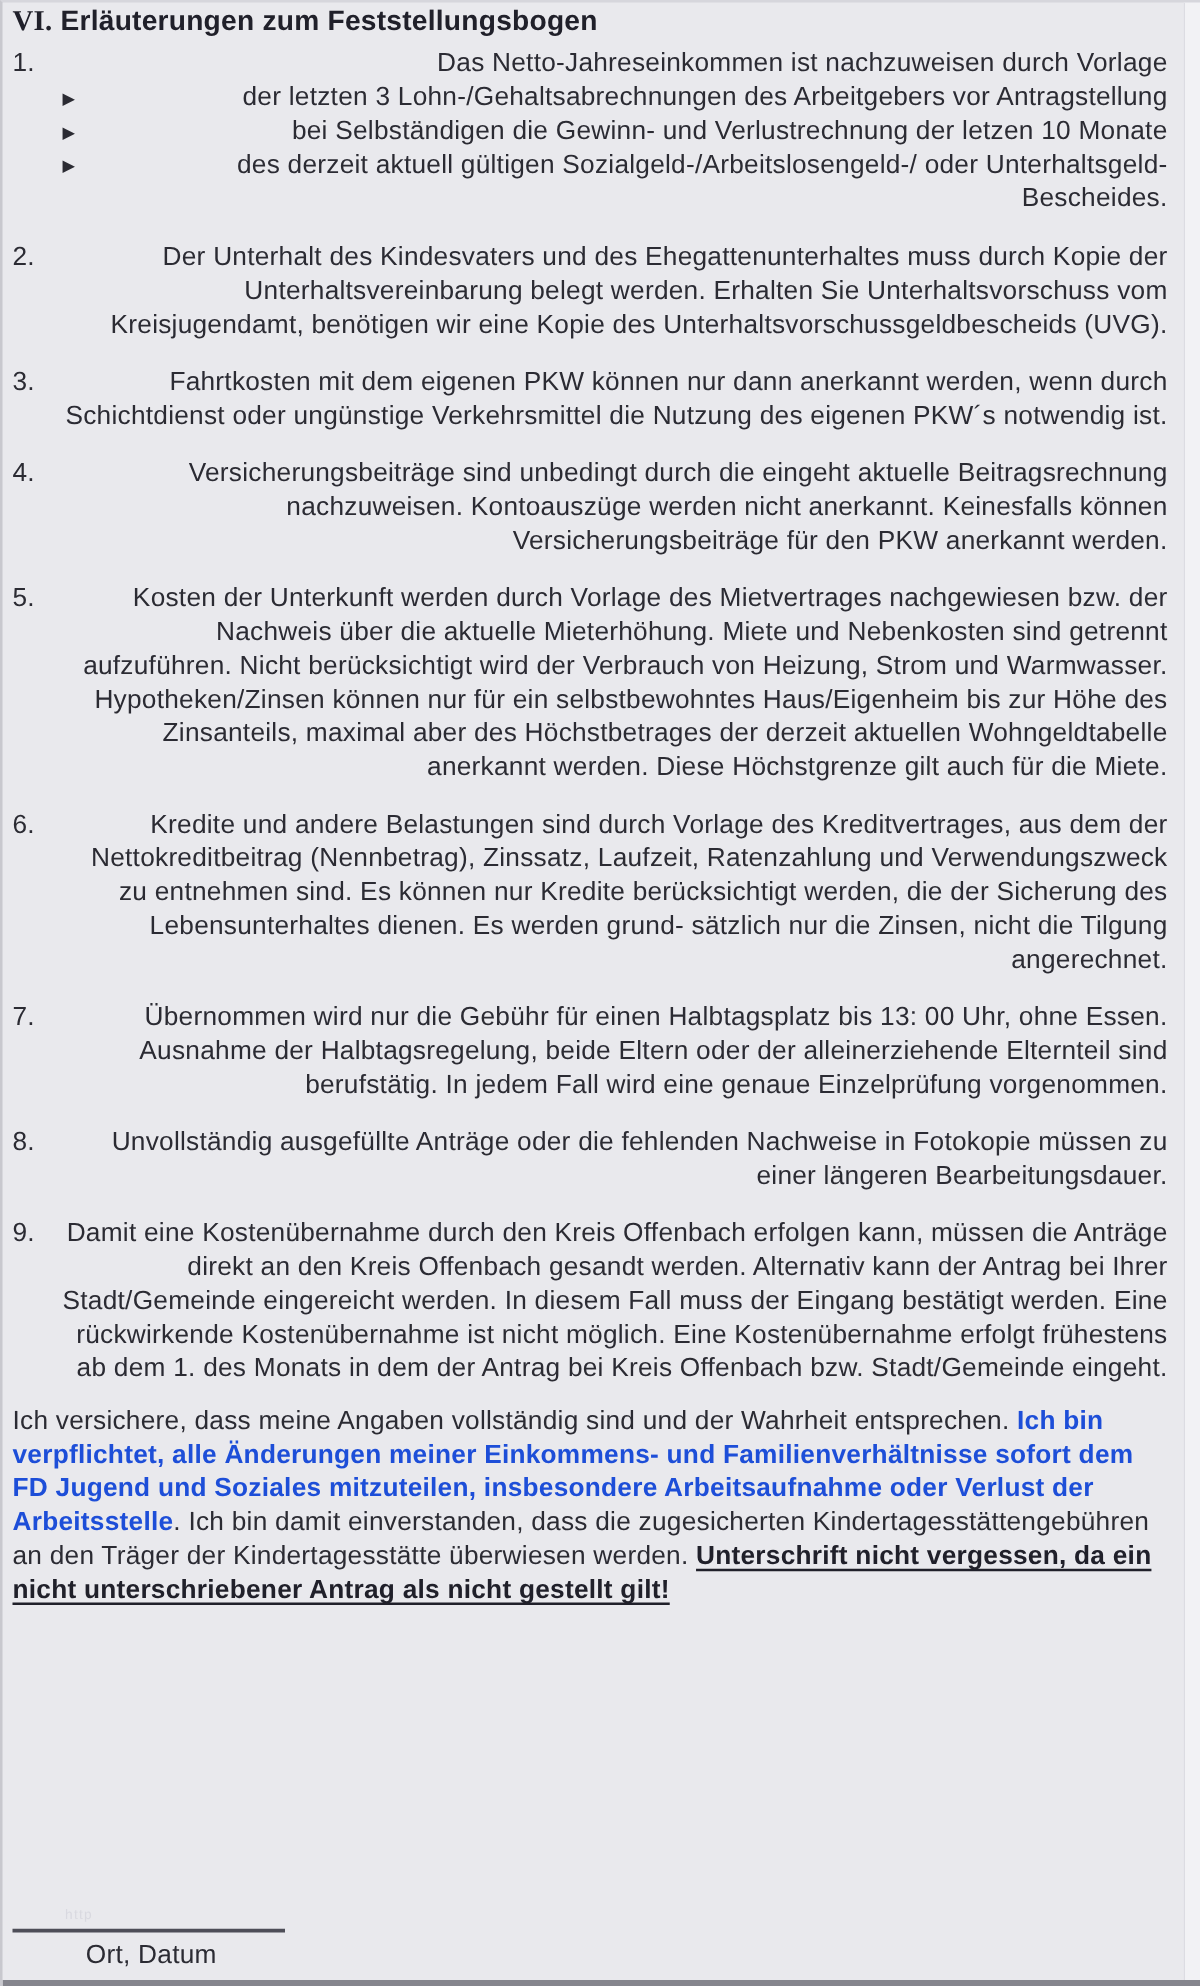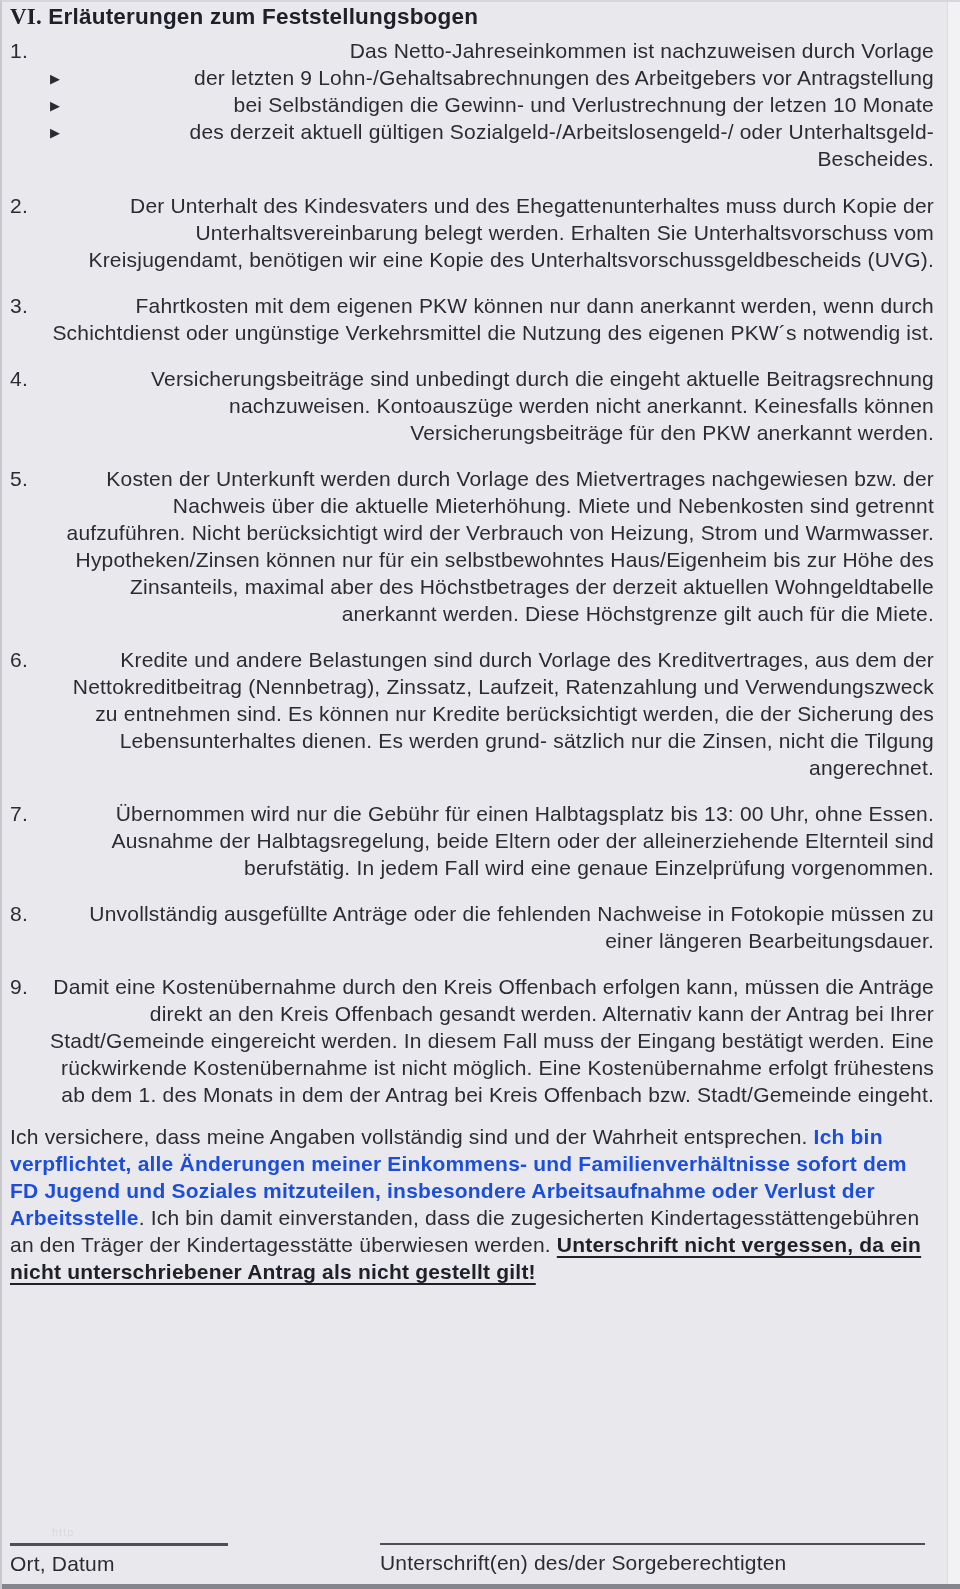--- a/index.html
+++ b/index.html
@@ -62,20 +62,21 @@
     font-weight: bold;
     color: #20202a;
     text-decoration: underline;
     text-decoration-thickness: 2px;
     text-underline-offset: 4px;
   }
   .sig-area {
     margin-top: auto;
     position: relative;
     padding-bottom: 12px;
+    text-align: center;
   }
   .watermark {
     position: absolute;
     top: -24px;
     left: 42px;
     font-size: 11px;
     color: #d9d9e0;
     letter-spacing: 1px;
   }
   .sig-row {
@@ -114,21 +115,21 @@
     <span class="numeral">VI.</span><span> Erläuterungen zum Feststellungsbogen</span>
   </div>
 
   <div class="list-item" style="margin-bottom:20px;">
     <div class="item-num">1.</div>
     <div class="item-body">
       <div>Das Netto-Jahreseinkommen ist nachzuweisen durch Vorlage</div>
       <ul class="bullets">
         <li class="bullet">
           <span class="tri">▶</span>
-          <span>der letzten 9 Lohn-/Gehaltsabrechnungen des Arbeitgebers vor Antragstellung</span>
+          <span>der letzten 3 Lohn-/Gehaltsabrechnungen des Arbeitgebers vor Antragstellung</span>
         </li>
         <li class="bullet">
           <span class="tri">▶</span>
           <span>bei Selbständigen die  Gewinn- und Verlustrechnung der letzen 10 Monate</span>
         </li>
         <li class="bullet">
           <span class="tri">▶</span>
           <span>des derzeit aktuell gültigen Sozialgeld-/Arbeitslosengeld-/ oder Unterhaltsgeld-Bescheides.</span>
         </li>
       </ul>
@@ -174,21 +175,17 @@
     </div>
   </div>
 
   <div class="sig-area">
     <span class="watermark">http</span>
     <div class="sig-row">
       <div class="sig-col-left">
         <div class="sig-line-left"></div>
         <div class="sig-label">Ort, Datum</div>
       </div>
-      <div class="sig-col-right">
-        <div class="sig-line-right"></div>
-        <div class="sig-label">Unterschrift(en) des/der Sorgeberechtigten</div>
-      </div>
     </div>
   </div>
 
   <div class="bottom-bar"></div>
 </div>
 
 </body></html>

